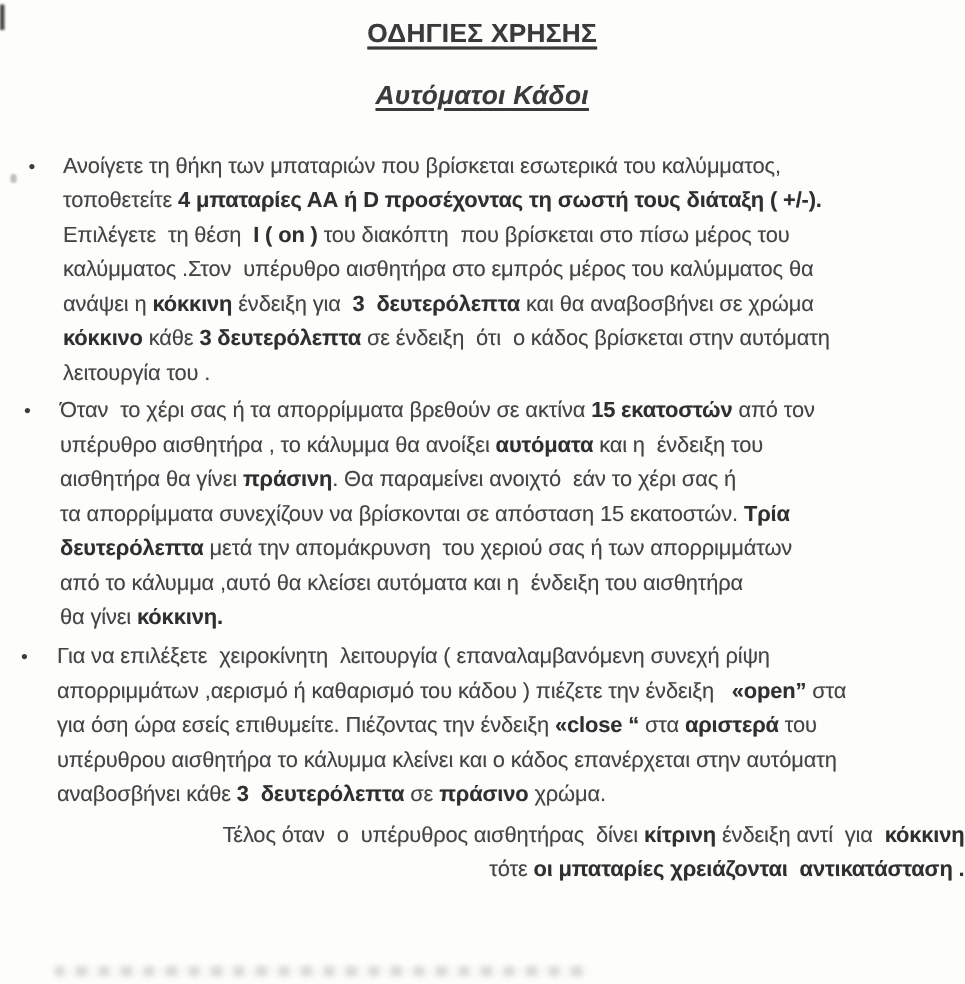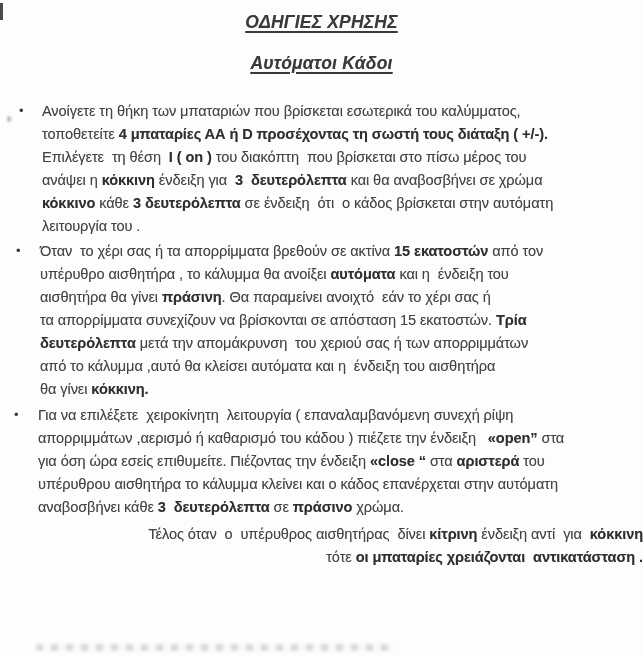--- a/index.html
+++ b/index.html
@@ -14,21 +14,21 @@
   .heading {
     position:absolute; left:0; right:0;
     text-align:center; margin:0;
     font-size:17.5px; font-weight:bold; color:#3a3a3a;
     text-decoration:underline;
     text-underline-offset:3px;
     text-decoration-thickness:1.5px;
     letter-spacing:0.2px;
     text-shadow:0 0 0.5px rgba(70,70,70,0.45);
   }
-  .title { top:12px; font-style:italic; }
+  .title { top:12px; }
   .subtitle { top:53px;font-style:italic; }
   .content { position:absolute; top:100px; left:0; width:643px; }
   .bullet { position:relative; }
   .bullet-1 { margin-left:18px; padding-left:24px; }
   .bullet-2 { margin-left:15px; padding-left:25px; margin-top:2px; }
   .bullet-3 { margin-left:13px; padding-left:25px; margin-top:3px; }
   .closing  { margin-left:33px; margin-top:4px;text-align:right; }
   .dot {
     position:absolute; left:1px; top:3px;
     font-size:13px; color:#3c3c3c; line-height:16px;
@@ -69,20 +69,21 @@
   <h1 class="heading title">ΟΔΗΓΙΕΣ ΧΡΗΣΗΣ</h1>
   <h2 class="heading subtitle">Αυτόματοι Κάδοι</h2>
 
   <div class="content">
 
     <div class="bullet bullet-1">
       <span class="dot">•</span>
       <div class="line"><span>Ανοίγετε τη θήκη των μπαταριών που βρίσκεται εσωτερικά του καλύμματος,</span></div>
       <div class="line"><span>τοποθετείτε </span><span class="bold">4 μπαταρίες ΑΑ ή D προσέχοντας τη σωστή τους διάταξη ( +/-).</span></div>
       <div class="line"><span>Επιλέγετε&nbsp; τη θέση&nbsp; </span><span class="bold">I ( on ) </span><span>του διακόπτη&nbsp; που βρίσκεται στο πίσω μέρος του</span></div>
+      <div class="line"><span>καλύμματος .Στον&nbsp; υπέρυθρο αισθητήρα στο εμπρός μέρος του καλύμματος θα</span></div>
       <div class="line"><span>ανάψει η </span><span class="bold">κόκκινη </span><span>ένδειξη για&nbsp; </span><span class="bold">3&nbsp; δευτερόλεπτα </span><span>και θα αναβοσβήνει σε χρώμα</span></div>
       <div class="line"><span class="bold">κόκκινο </span><span>κάθε </span><span class="bold">3 δευτερόλεπτα </span><span>σε ένδειξη&nbsp; ότι&nbsp; ο κάδος βρίσκεται στην αυτόματη</span></div>
       <div class="line"><span>λειτουργία του .</span></div>
     </div>
 
     <div class="bullet bullet-2">
       <span class="dot">•</span>
       <div class="line"><span>Όταν&nbsp; το χέρι σας ή τα απορρίμματα βρεθούν σε ακτίνα </span><span class="bold">15 εκατοστών </span><span>από τον</span></div>
       <div class="line"><span>υπέρυθρο αισθητήρα , το κάλυμμα θα ανοίξει </span><span class="bold">αυτόματα </span><span>και η&nbsp; ένδειξη του</span></div>
       <div class="line"><span>αισθητήρα θα γίνει </span><span class="bold">πράσινη</span><span>. Θα παραμείνει ανοιχτό&nbsp; εάν το χέρι σας ή</span></div>

